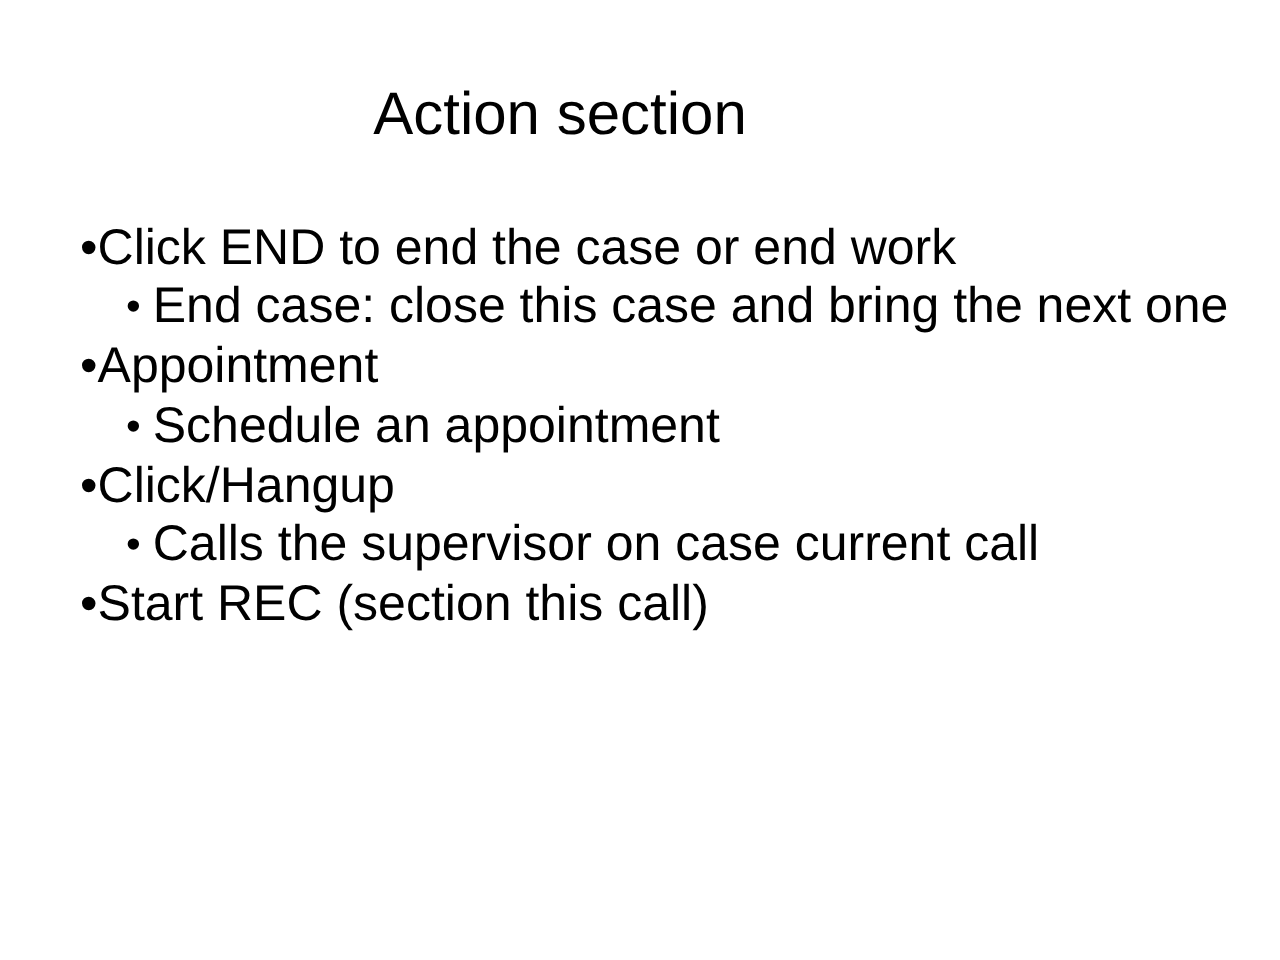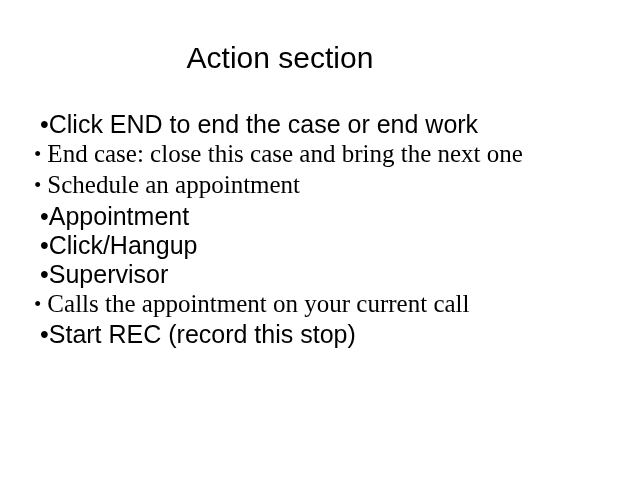--- a/index.html
+++ b/index.html
@@ -53,22 +53,21 @@
     margin-left: 12px;
   }
   .level-1 .bullet-glyph {
     font-size: 25px;
     margin-right: 0px;
   }
   
   .level-2 {
     padding-left: 29px;
     text-indent: -29px;
-    margin-left: 6px;
-    font-family: Liberation Serif, serif;
+    margin-left: 35px;
   }
   .level-2 .bullet-glyph {
     font-size: 21px;
     margin-right: 6px;
     position: relative;
     top: -1px;
   }
   .bullet-glyph {
     display: inline;
   }
@@ -87,38 +86,35 @@
 
     <div class="bullet-line level-1">
       <span class="bullet-glyph">•</span><span class="bullet-text">Click END to end the case or end work</span>
     </div>
 
     <div class="bullet-line level-2">
       <span class="bullet-glyph">•</span><span class="bullet-text">End case: close this case and bring the next one</span>
     </div>
 
 
+    <div class="bullet-line level-1">
+      <span class="bullet-glyph">•</span><span class="bullet-text">Appointment</span>
+    </div>
+
     <div class="bullet-line level-2">
       <span class="bullet-glyph">•</span><span class="bullet-text">Schedule an appointment</span>
-    </div>
-
-    <div class="bullet-line level-1">
-      <span class="bullet-glyph">•</span><span class="bullet-text">Appointment</span>
     </div>
 
     <div class="bullet-line level-1">
       <span class="bullet-glyph">•</span><span class="bullet-text">Click/Hangup</span>
     </div>
 
-    <div class="bullet-line level-1">
-      <span class="bullet-glyph">•</span><span class="bullet-text">Supervisor</span>
-    </div>
 
     <div class="bullet-line level-2">
-      <span class="bullet-glyph">•</span><span class="bullet-text">Calls the appointment on your current call</span>
+      <span class="bullet-glyph">•</span><span class="bullet-text">Calls the supervisor on case current call</span>
     </div>
 
     <div class="bullet-line level-1">
-      <span class="bullet-glyph">•</span><span class="bullet-text">Start REC (record this stop)</span>
+      <span class="bullet-glyph">•</span><span class="bullet-text">Start REC (section this call)</span>
     </div>
 
   </div>
 </div>
 
 </body></html>

